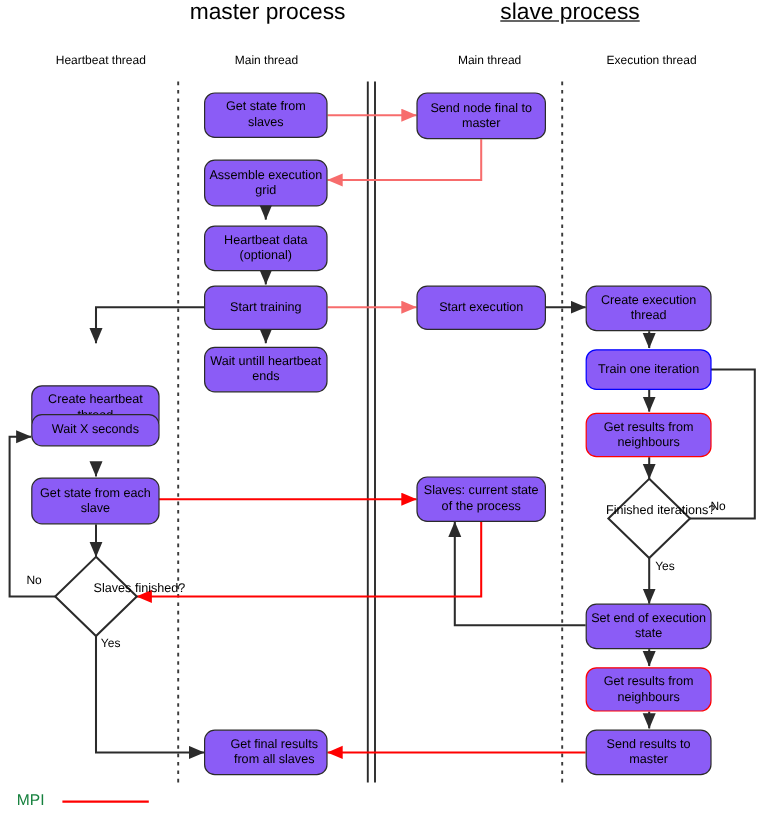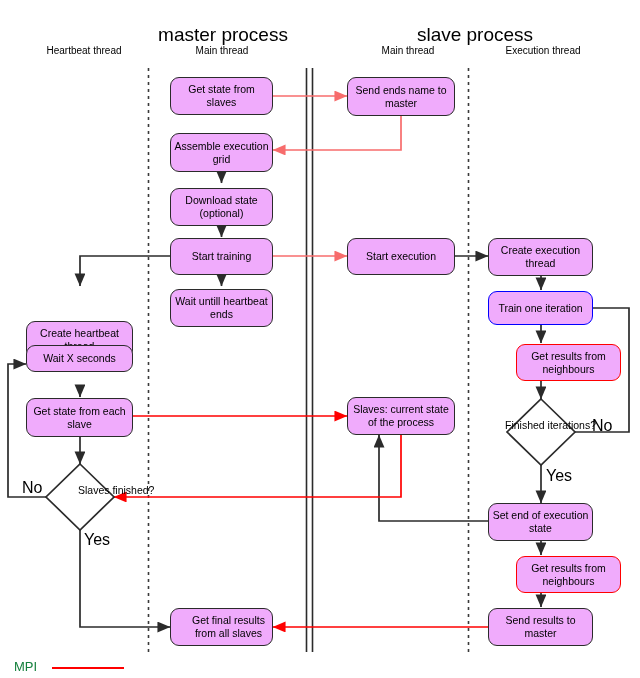--- a/index.html
+++ b/index.html
@@ -19,58 +19,57 @@
     left: 0; top: 0;
     width: 640px;
     height: 678px;
   }
   .proc-title {
     position: absolute;
     font-size: 19px;
     color: #000000;
     text-align: center;
     white-space: nowrap;
-    margin-top: 24px;
   }
   .thread-title {
     position: absolute;
     font-size: 10px;
     color: #000000;
     text-align: center;
     white-space: nowrap;
   }
   .node {
     position: absolute;
     box-sizing: border-box;
     border: 1.4px solid #2b2b2b;
     border-radius: 9px;
-    background: #f0abfc;
+    background: #8b5cf6;
     display: flex;
     align-items: center;
     justify-content: center;
     text-align: center;
     font-size: 10.5px;
     line-height: 13px;
     color: #000000;
     padding: 0 3px;
   }
   .node.blue { border-color: #0000ff; }
-  .node.red  { border-color: #ff0000; margin-left: 28px; }
+  .node.red  { border-color: #ff0000; }
   .diamond-label {
     position: absolute;
     font-size: 10.5px;
     line-height: 12px;
     color: #000000;
     text-align: center;
     white-space: nowrap;
     pointer-events: none;
   }
   .edge-label {
     position: absolute;
-    font-size: 16px;
+    font-size: 10px;
     color: #000000;
     white-space: nowrap;
   }
   .legend-label {
     position: absolute;
     font-size: 13px;
     color: #15803d;
     white-space: nowrap;
   }
 </style>
@@ -154,43 +153,43 @@
     <polygon points="80,464 114,497 80,530 46,497"></polygon>
     <polygon points="541,399 575,432 541,465 507,432"></polygon>
   </g>
 
   <g>
     <line x1="52" y1="668" x2="124" y2="668" stroke="#ff0000" stroke-width="1.8"></line>
   </g>
 </svg>
 
 <div class="proc-title" style="left:78px; top:0px; width:290px;">master process</div>
-<div class="proc-title" style="left:330px; top:0px; width:290px;">slave process</div>
+<div class="proc-title" style="left:330px; top:0px; width:290px;text-decoration:underline;">slave process</div>
 
 <div class="thread-title" style="left:20px; top:45px; width:128px;">Heartbeat thread</div>
 <div class="thread-title" style="left:158px; top:45px; width:128px;">Main thread</div>
 <div class="thread-title" style="left:344px; top:45px; width:128px;">Main thread</div>
 <div class="thread-title" style="left:478px; top:45px; width:130px;">Execution thread</div>
 
 <div class="node" style="left:170px; top:77px; width:103px; height:38px;">Get state from slaves</div>
 <div class="node" style="left:170px; top:133px; width:103px; height:39px;">Assemble execution grid</div>
-<div class="node" style="left:170px; top:188px; width:103px; height:38px;">Download state (optional)</div>
+<div class="node" style="left:170px; top:188px; width:103px; height:38px;">Heartbeat data (optional)</div>
 <div class="node" style="left:170px; top:238px; width:103px; height:37px;">Start training</div>
 <div class="node" style="left:170px; top:289px; width:103px; height:38px;">Wait untill heartbeat ends</div>
 <div class="node" style="left:170px; top:608px; width:103px; height:38px;padding-left:17px;">Get final results from all slaves</div>
 
 <div class="node" style="left:26px; top:289px; width:107px; height:38px;margin-top:32px;">Create heartbeat thread</div>
 <div class="node" style="left:26px; top:345px; width:107px; height:27px;">Wait X seconds</div>
 <div class="node" style="left:26px; top:398px; width:107px; height:39px;text-align:center;">Get state from each slave</div>
 
 <div class="diamond-label" style="left:46px; top:484px; width:68px;margin-left:32px;">Slaves finished?</div>
 <div class="edge-label" style="left:22px; top:479px;">No</div>
 <div class="edge-label" style="left:84px; top:531px;">Yes</div>
 
-<div class="node" style="left:347px; top:77px; width:108px; height:39px;">Send ends name to master</div>
+<div class="node" style="left:347px; top:77px; width:108px; height:39px;">Send node final to master</div>
 <div class="node" style="left:347px; top:238px; width:108px; height:37px;">Start execution</div>
 <div class="node" style="left:347px; top:397px; width:108px; height:38px;">Slaves: current state of the process</div>
 
 <div class="node" style="left:488px; top:238px; width:105px; height:38px;">Create execution thread</div>
 <div class="node blue" style="left:488px; top:291px; width:105px; height:34px;">Train one iteration</div>
 <div class="node red" style="left:488px; top:344px; width:105px; height:37px;">Get results from neighbours</div>
 
 <div class="diamond-label" style="left:505px; top:419px; width:72px;">Finished iterations?</div>
 <div class="edge-label" style="left:592px; top:417px;">No</div>
 <div class="edge-label" style="left:546px; top:467px;">Yes</div>

